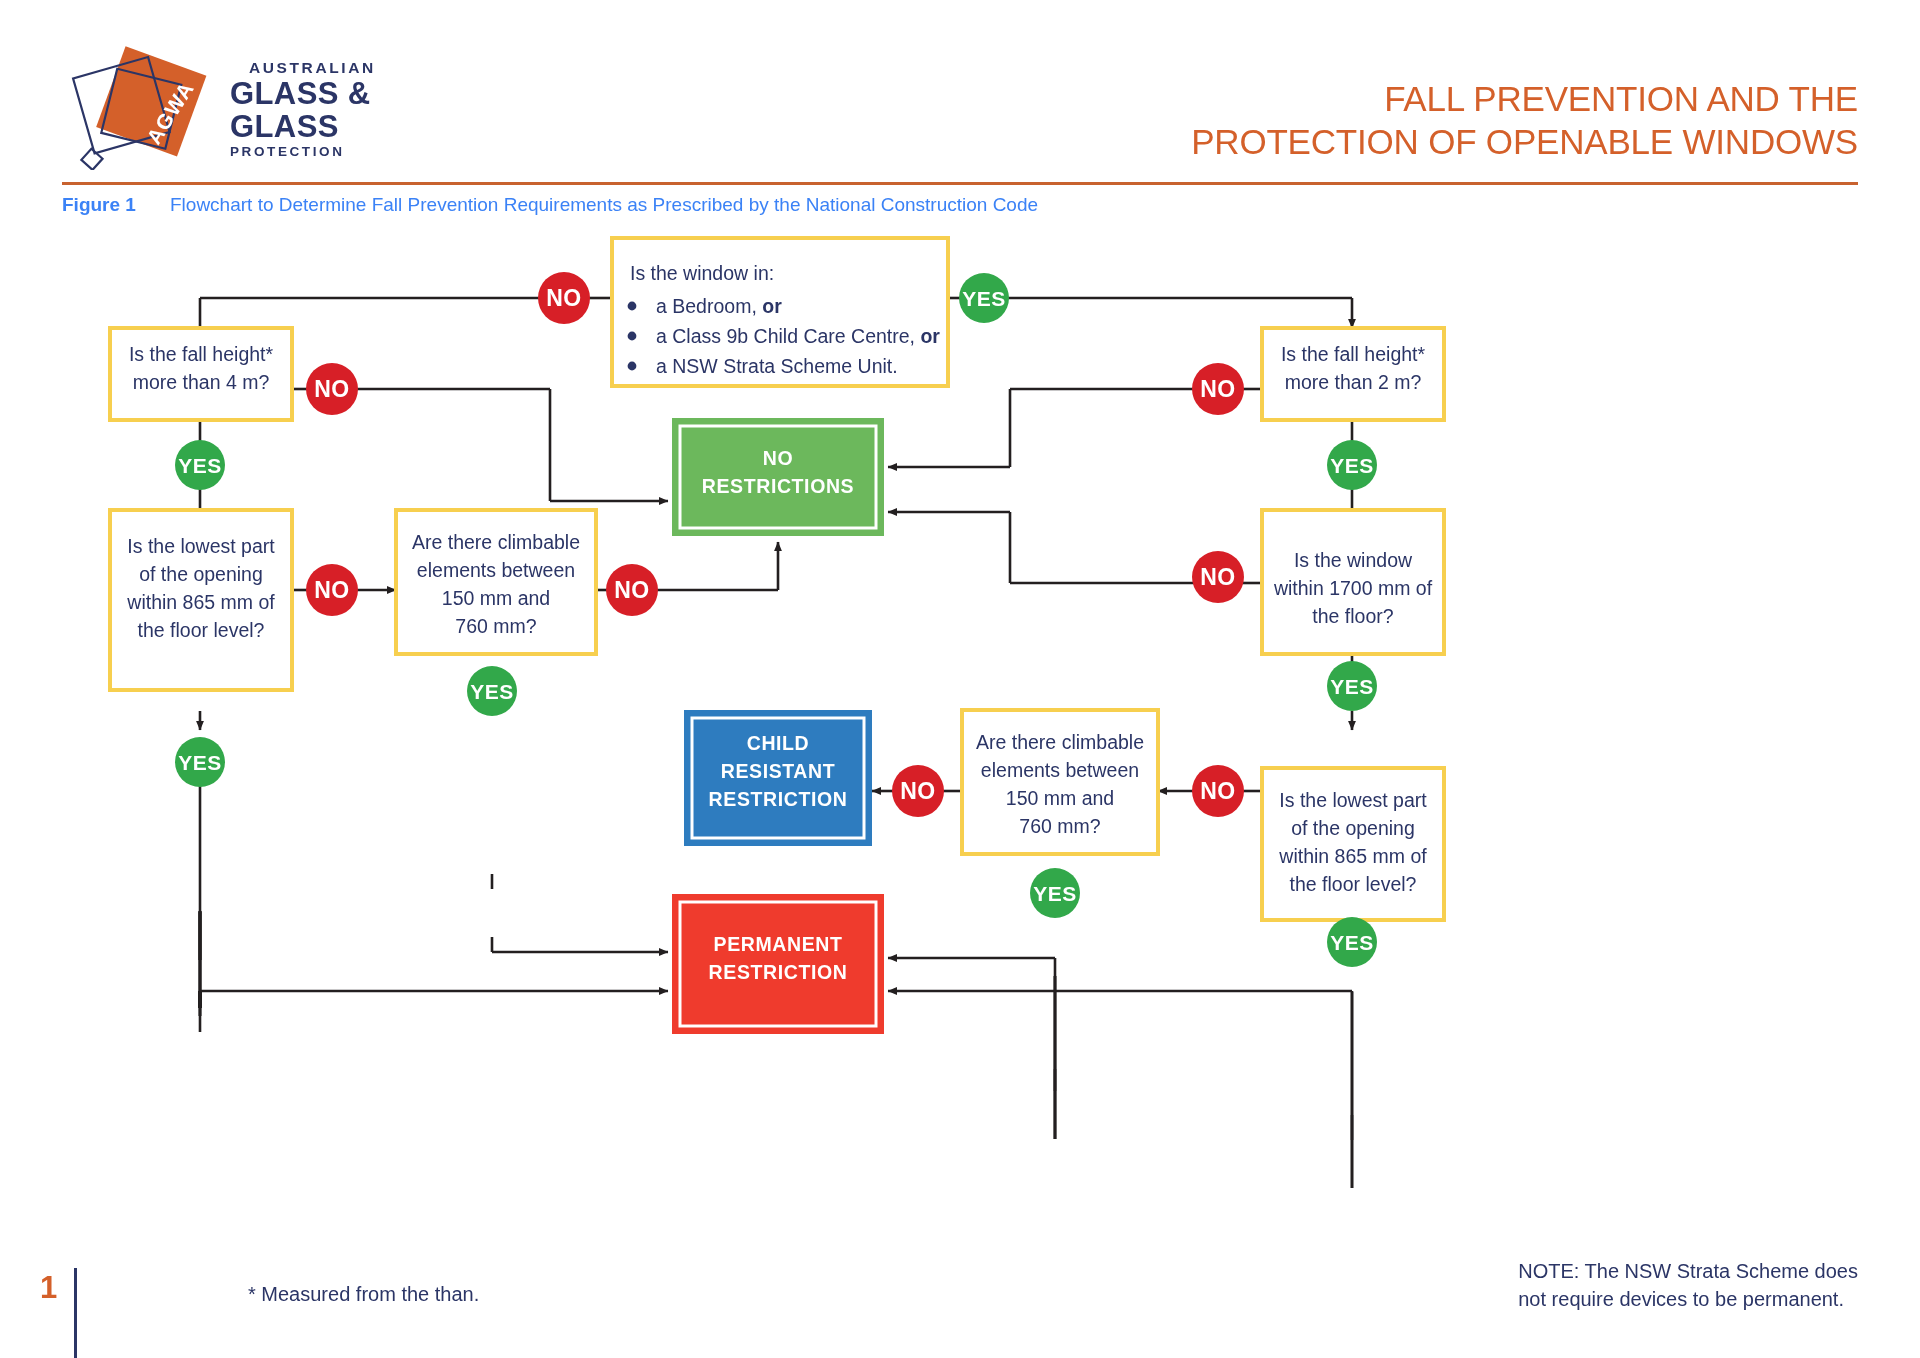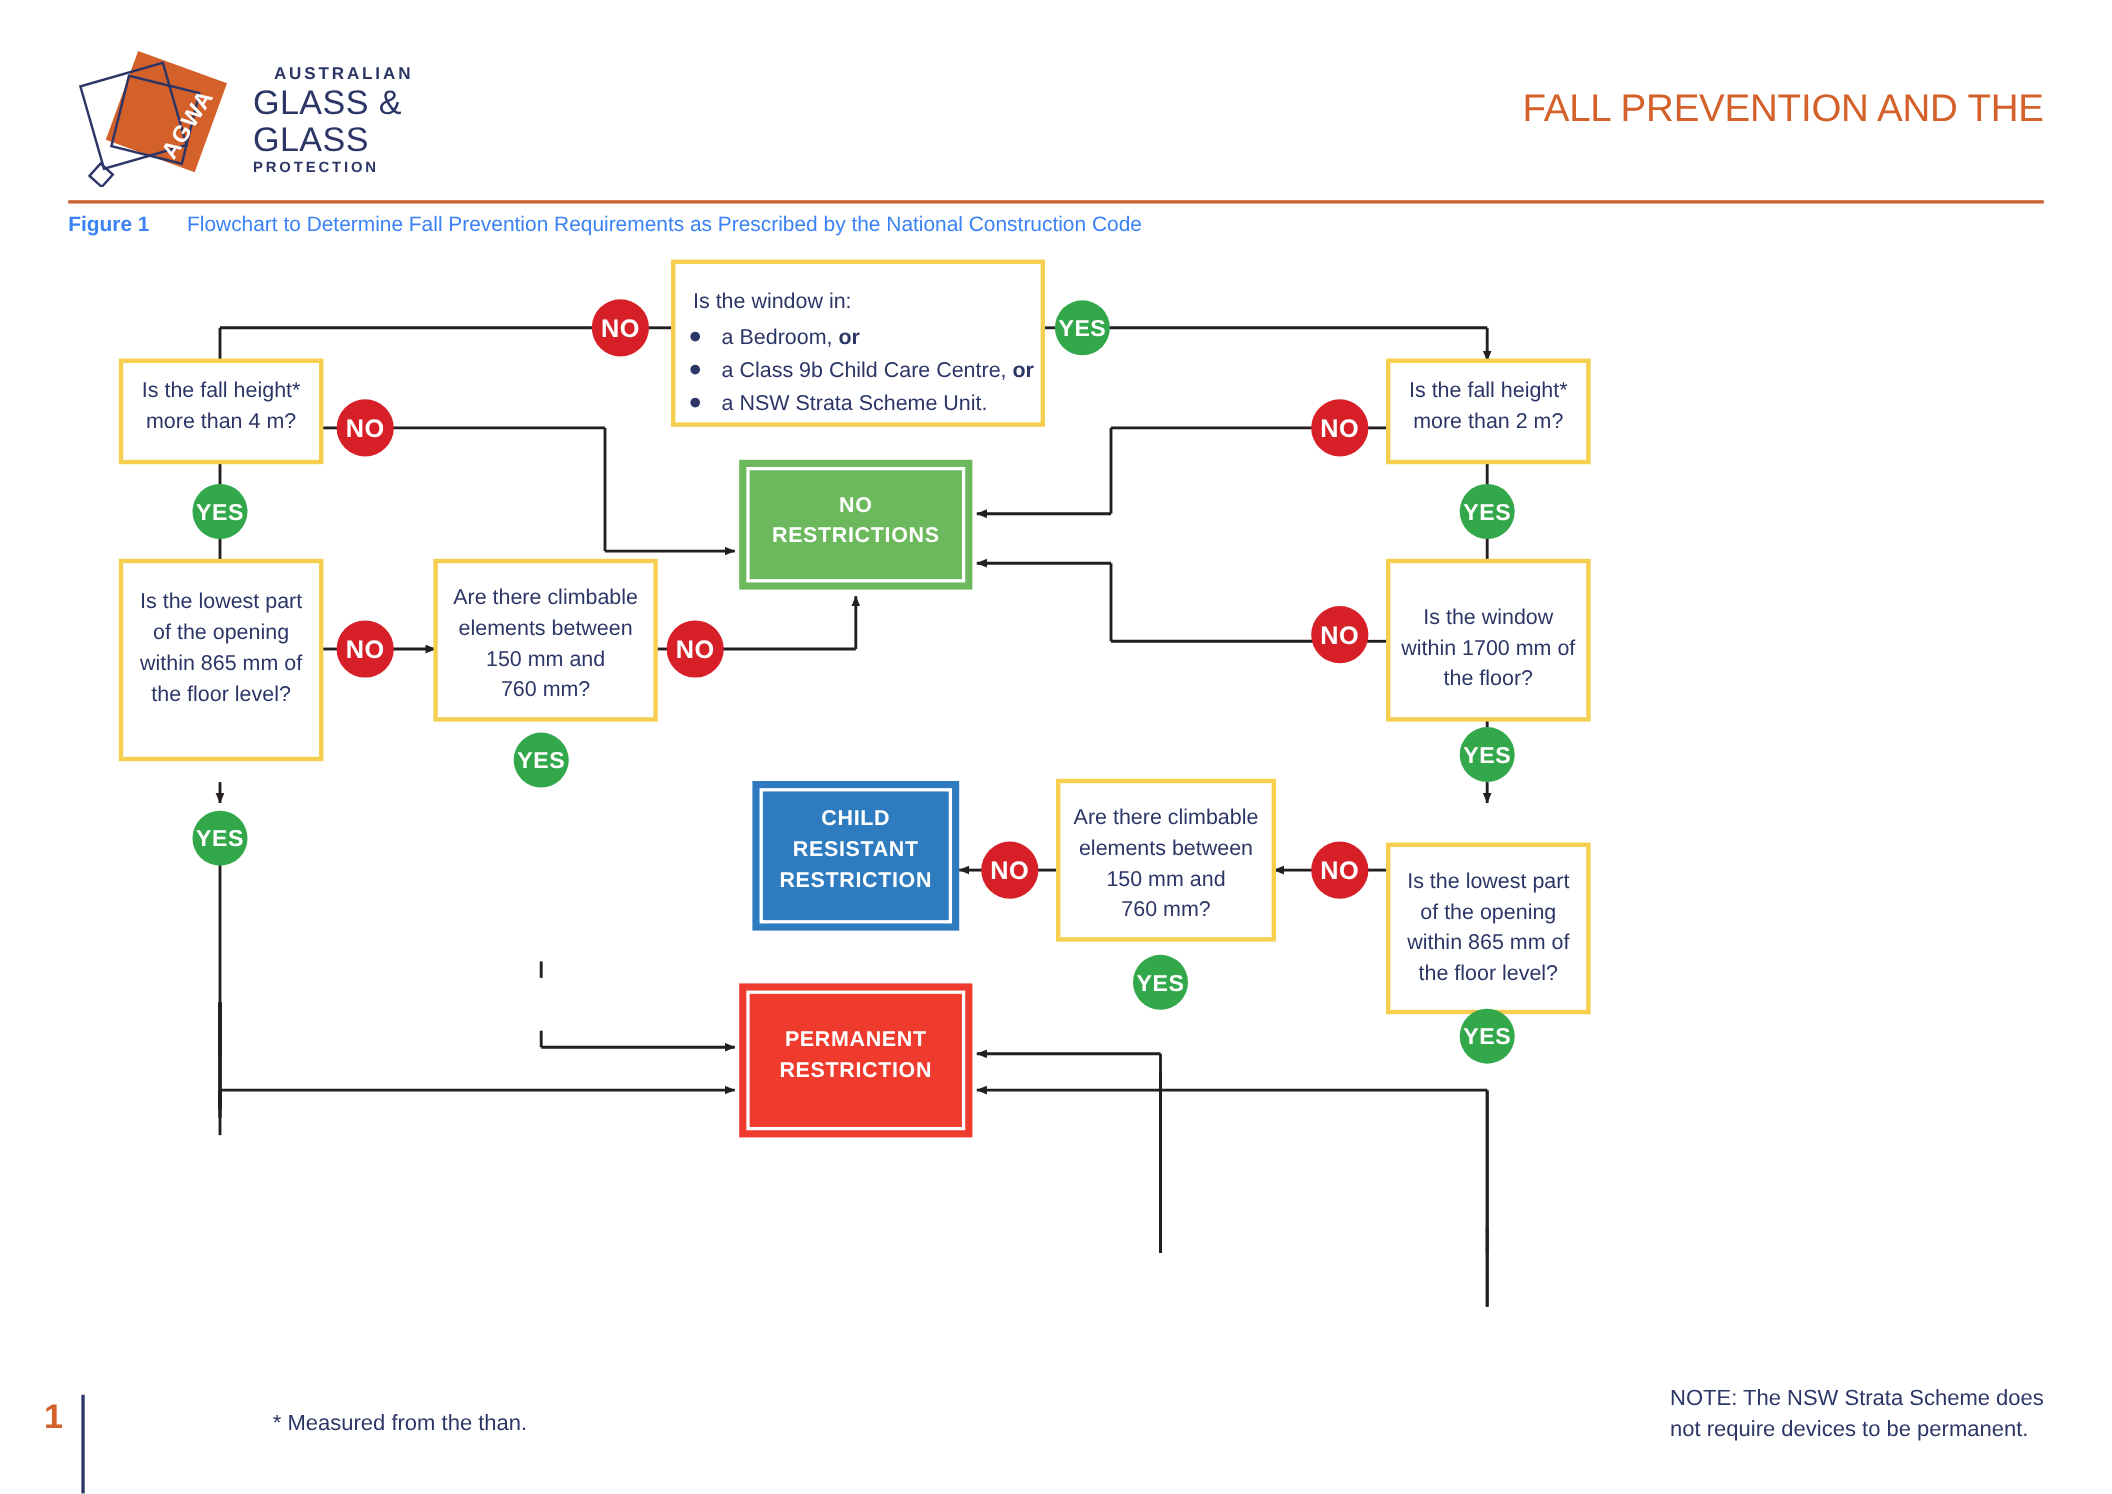--- a/index.html
+++ b/index.html
@@ -42,21 +42,21 @@
     line-height: 1.0;
   }
   .logo-line-small {
     font-size: 15.5px;
     font-weight: bold;
     letter-spacing: 2.6px;
     margin-left: 19px;
   }
   .logo-line-big {
     font-size: 31px;
-    font-weight: normal;
+    font-weight: bold;
     letter-spacing: 0.4px;
     margin-top: 2px;
   }
   .logo-line-assoc {
     font-size: 13.5px;
     font-weight: bold;
     letter-spacing: 2.6px;
     margin-top: 3px;
   }
 
@@ -197,20 +197,21 @@
     <div id="logo-text">
       <div class="logo-line-small">AUSTRALIAN</div>
       <div class="logo-line-big">GLASS &amp;</div>
       <div class="logo-line-big">GLASS</div>
       <div class="logo-line-assoc">PROTECTION</div>
     </div>
   </div>
 
   <div id="title-block">
     <div>FALL PREVENTION AND THE</div>
+    <div>PROTECTION OF OPENABLE WINDOWS</div>
   </div>
 
   <div id="header-rule"></div>
 
   <div id="figure-caption">
     <span class="fig-label">Figure 1</span><span>Flowchart to Determine Fall Prevention Requirements as Prescribed by the National Construction Code</span>
   </div>
 
   <svg id="flow" viewBox="0 0 1920 1010">
     <defs>

